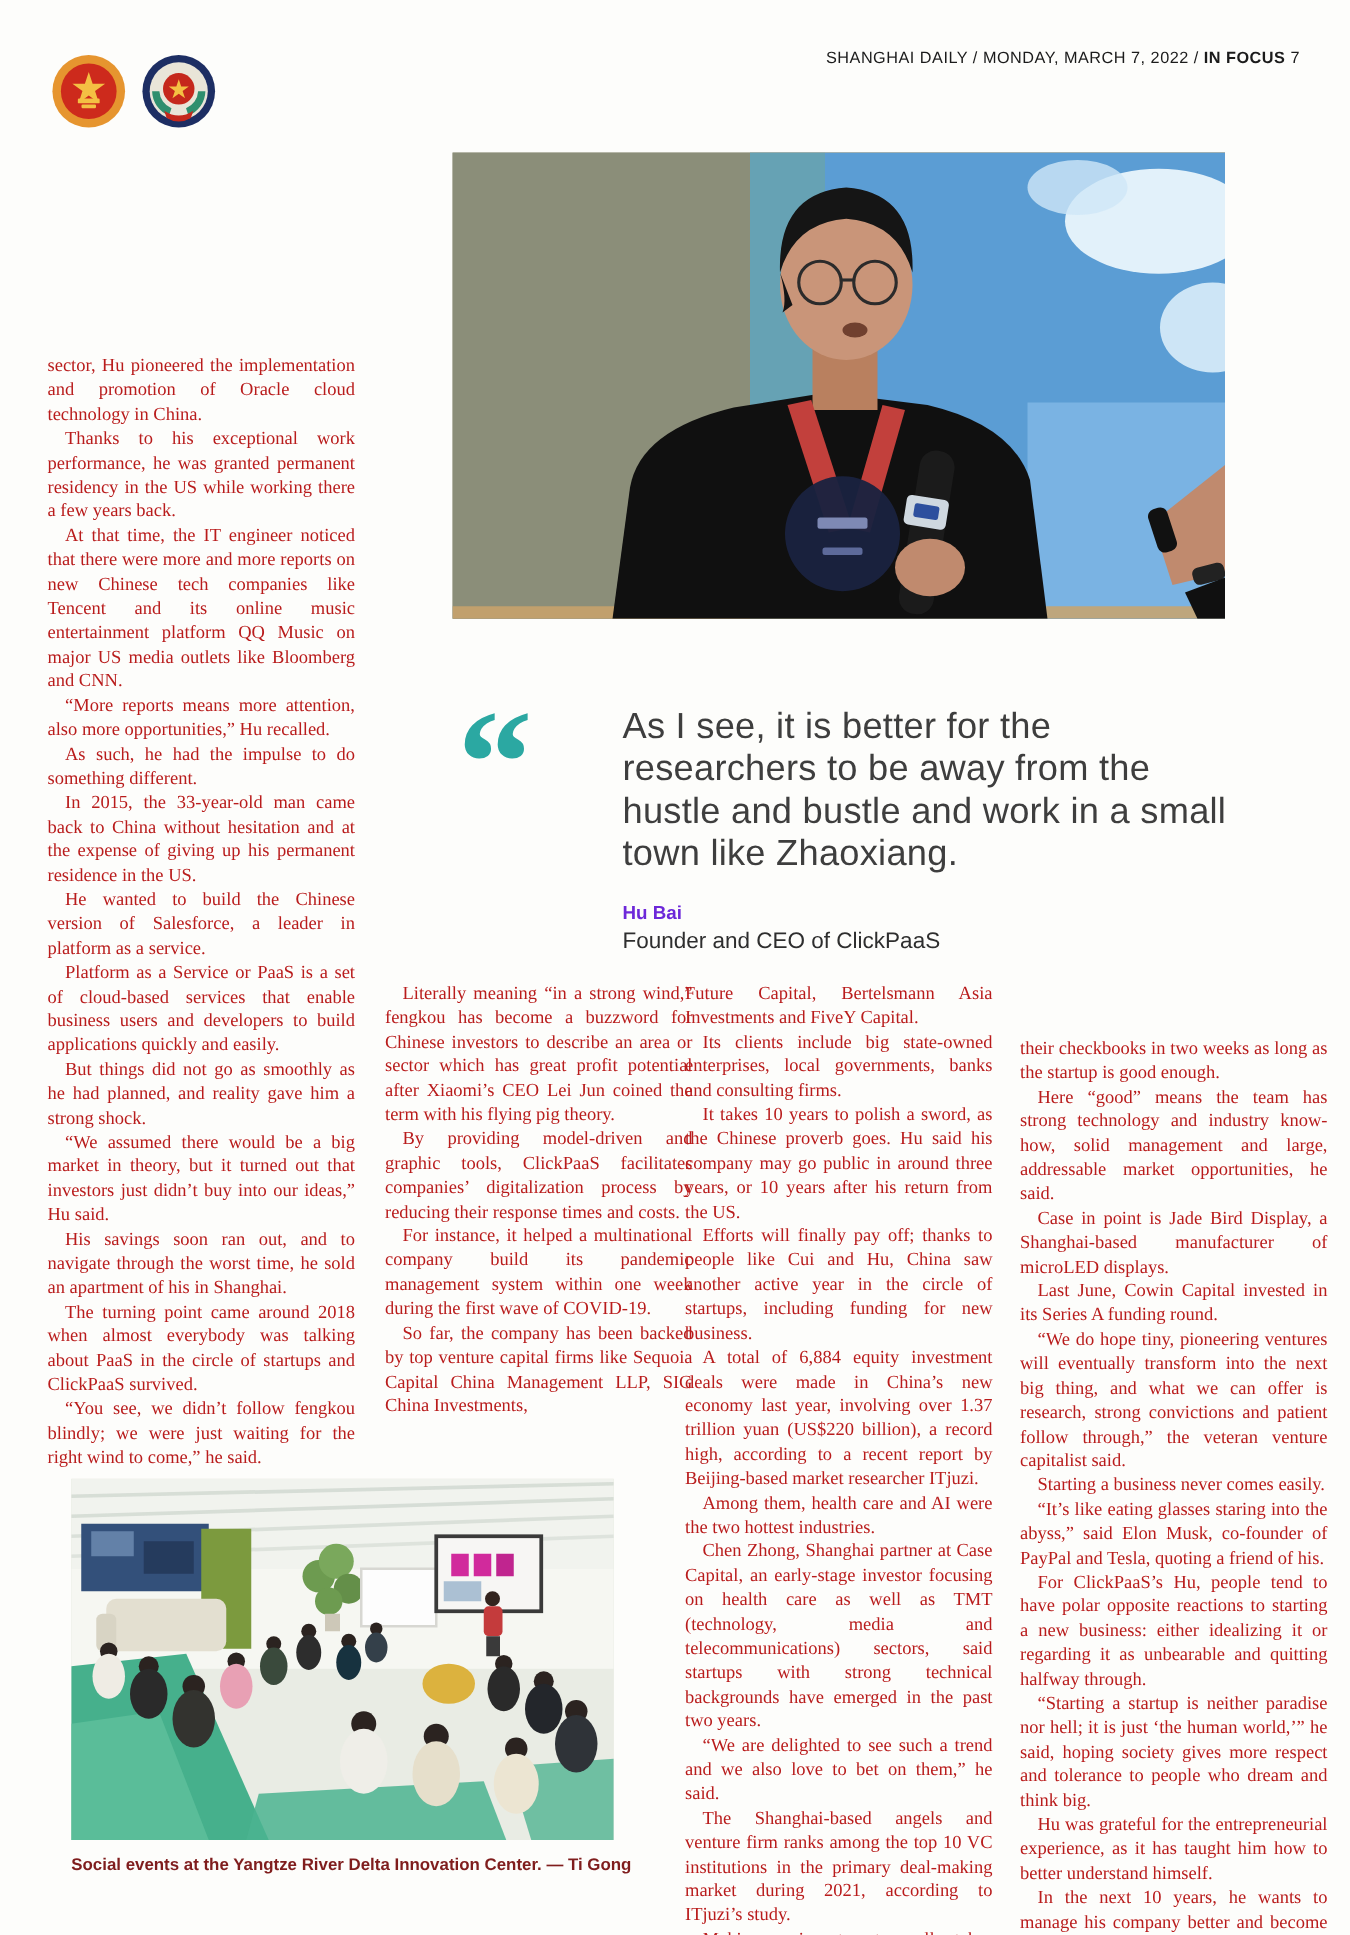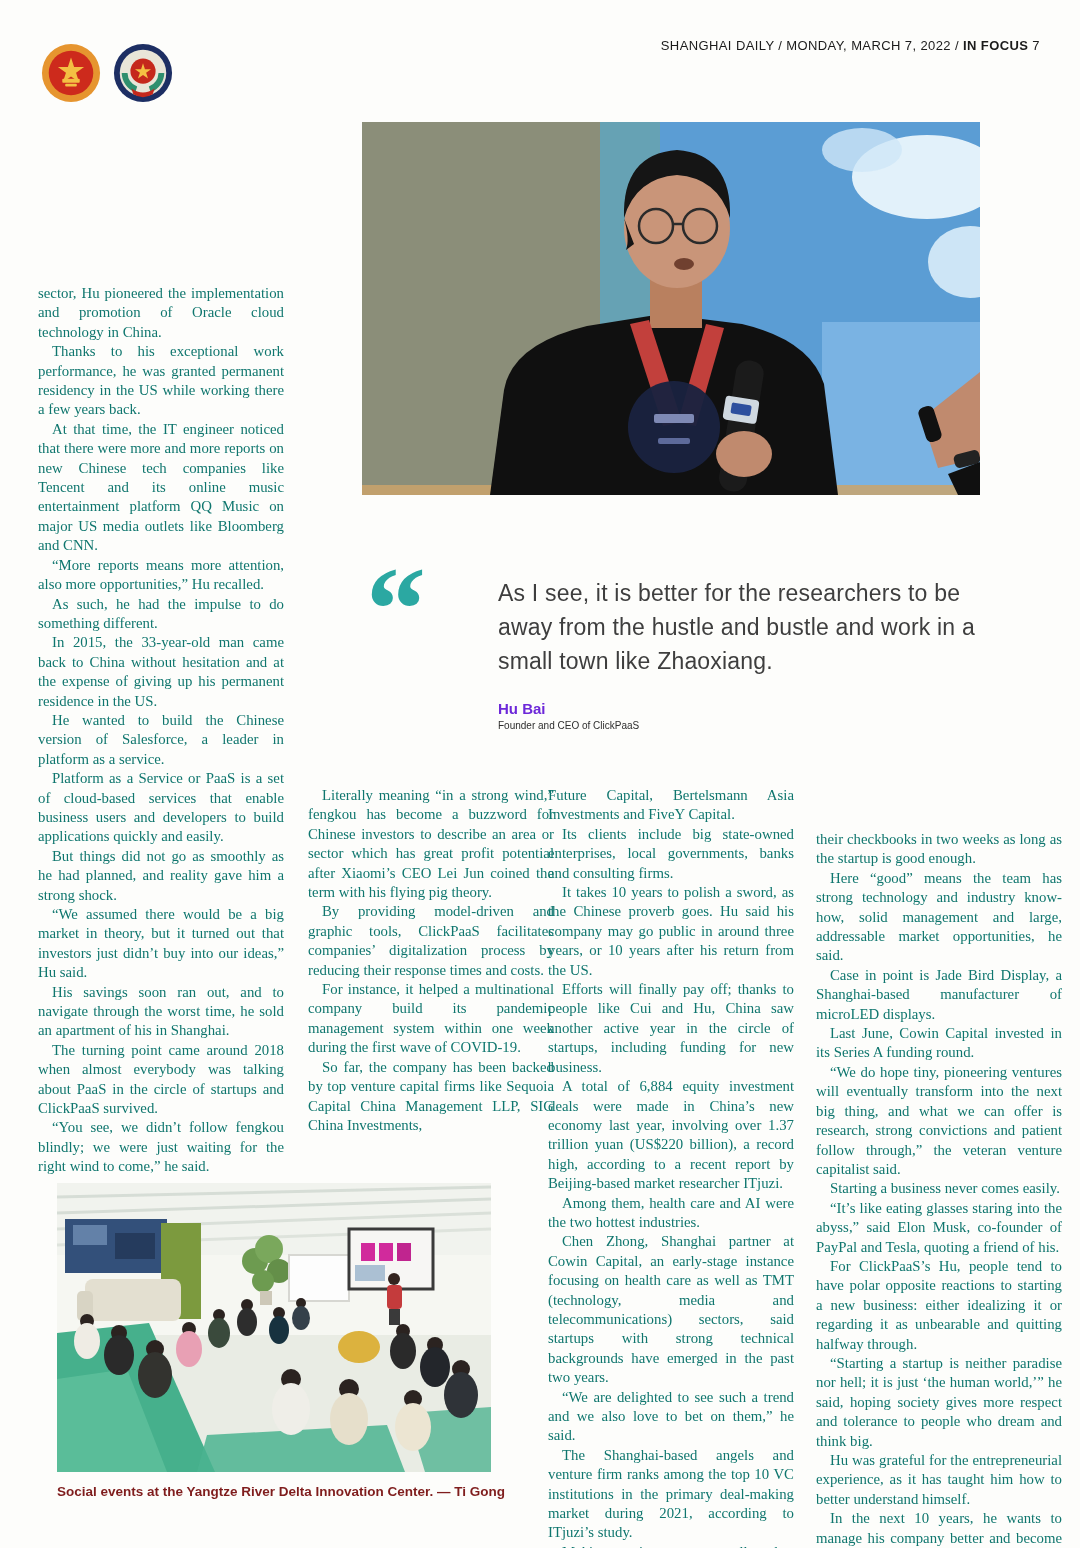--- a/index.html
+++ b/index.html
@@ -24,35 +24,35 @@
   .main-photo svg, .bottom-photo svg, .emblem svg { display:block; width:100%; height:100%; }
   
   .quote-block { position:absolute; left:366px; top:556px; width:616px; display:flex; }
   .quote-mark {
     width:132px; flex:0 0 132px;
     font-family:"Liberation Serif", serif; font-weight:bold;
     font-size:120px; line-height:.9; letter-spacing:-6px;
   }
   .quote-body { flex:1; }
   .quote-text {
-    font-family:"Liberation Sans", sans-serif; font-size:23px; line-height:34px;
-    color:#3e3e3e; letter-spacing:.2px; margin:20px 0 0 0;
+    font-family:"Liberation Sans", sans-serif; font-size:29px; line-height:34px;
+    color:#3e3e3e; letter-spacing:.2px; margin:8px 0 0 0;
   }
   .quote-author {
     font-family:"Liberation Sans", sans-serif; font-size:15px; font-weight:bold;
     color:#6d28d9; margin-top:22px;
   }
   .quote-author-title {
-    font-family:"Liberation Sans", sans-serif; font-size:10px; color:#2e2e2e; margin-top:3px;
+    font-family:"Liberation Sans", sans-serif; font-size:18px; color:#2e2e2e; margin-top:3px;
   }
   
   .col {
     position:absolute; width:246px;
     font-size:14.8px; line-height:19.4px; text-align:justify;
-    hyphens:auto; -webkit-hyphens:auto; color:#0f766e;
+    hyphens:auto; -webkit-hyphens:auto; color:#b91c1c;
   }
   .col .para { margin:0; text-indent:14px; }
   .col.no-first-indent .para:first-child { text-indent:0; }
   .col1 { left:38px;  top:284px; }
   .col2 { left:308px; top:786px; }
   .col3 { left:548px; top:786px; }
   .col4 { left:816px; top:786px;margin-top:44px; }
   
   .caption {
     position:absolute; left:57px; top:1484px; width:470px;
@@ -164,21 +164,21 @@
       <p class="para">For instance, it helped a multinational company build its pandemic management system within one week during the first wave of COVID-19.</p>
       <p class="para">So far, the company has been backed by top venture capital firms like Sequoia Capital China Management LLP, SIG China Investments,</p>
     </div>
   <div class="col col3 no-first-indent">
       <p class="para">Future Capital, Bertelsmann Asia Investments and FiveY Capital.</p>
       <p class="para">Its clients include big state-owned enterprises, local governments, banks and consulting firms.</p>
       <p class="para">It takes 10 years to polish a sword, as the Chinese proverb goes. Hu said his company may go public in around three years, or 10 years after his return from the US.</p>
       <p class="para">Efforts will finally pay off; thanks to people like Cui and Hu, China saw another active year in the circle of startups, including funding for new business.</p>
       <p class="para">A total of 6,884 equity investment deals were made in China’s new economy last year, involving over 1.37 trillion yuan (US$220 billion), a record high, according to a recent report by Beijing-based market researcher ITjuzi.</p>
       <p class="para">Among them, health care and AI were the two hottest industries.</p>
-      <p class="para">Chen Zhong, Shanghai partner at Cowin Capital, an early-stage instance focusing on health care as well as TMT (technology, media and telecommunications) sectors, said startups with strong technical backgrounds have emerged in the past two years.</p>
+      <p class="para">Chen Zhong, Shanghai partner at Case Capital, an early-stage investor focusing on health care as well as TMT (technology, media and telecommunications) sectors, said startups with strong technical backgrounds have emerged in the past two years.</p>
       <p class="para">“We are delighted to see such a trend and we also love to bet on them,” he said.</p>
       <p class="para">The Shanghai-based angels and venture firm ranks among the top 10 VC institutions in the primary deal-making market during 2021, according to ITjuzi’s study.</p>
       <p class="para">Making an investment usually takes time, but Chen said they will pull out</p>
     </div>
   <div class="col col4 no-first-indent">
       <p class="para">their checkbooks in two weeks as long as the startup is good enough.</p>
       <p class="para">Here “good” means the team has strong technology and industry know-how, solid management and large, addressable market opportunities, he said.</p>
       <p class="para">Case in point is Jade Bird Display, a Shanghai-based manufacturer of microLED displays.</p>
       <p class="para">Last June, Cowin Capital invested in its Series A funding round.</p>
       <p class="para">“We do hope tiny, pioneering ventures will eventually transform into the next big thing, and what we can offer is research, strong convictions and patient follow through,” the veteran venture capitalist said.</p>

